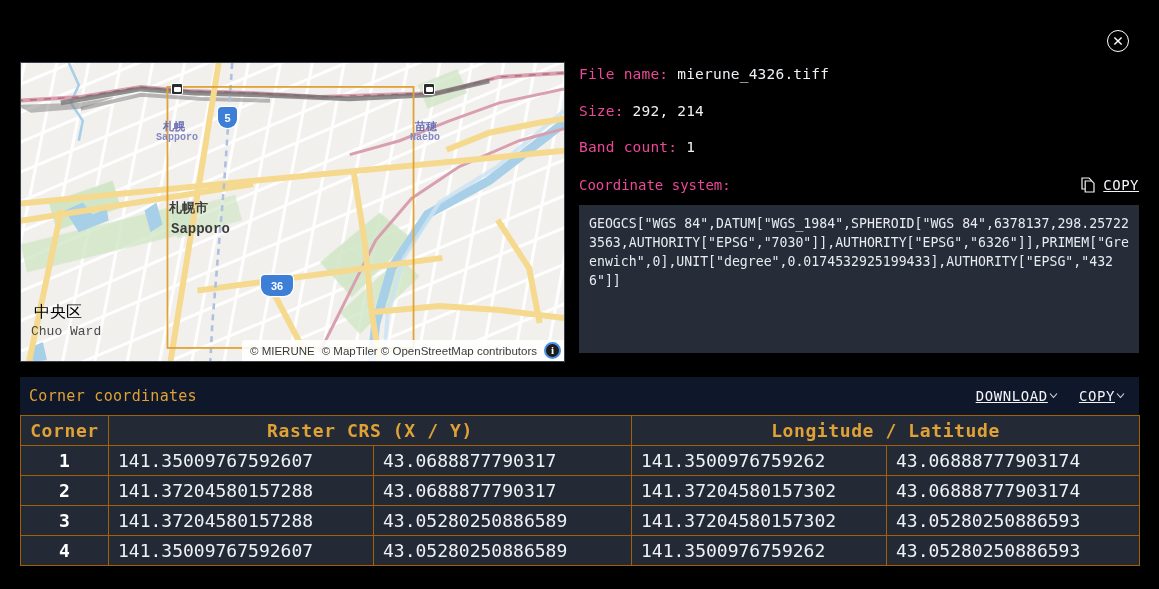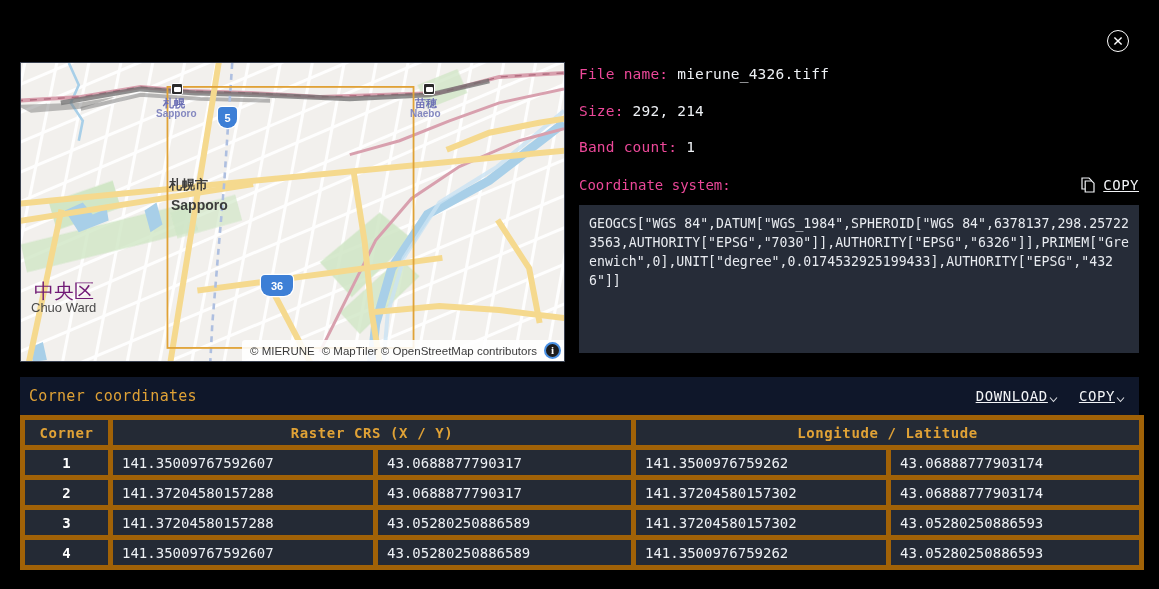--- a/index.html
+++ b/index.html
@@ -24,29 +24,30 @@
   #map-panel {
     position: absolute; left: 20px; top: 62px;
     width: 545px; height: 300px;
     border: 1px solid #3a4150;
     overflow: hidden;
     background: #e9e6e1;
   }
   #map-canvas { position: absolute; inset: 0; }
   .maplabel {
     position: absolute;
-    font-family: Liberation Sans, sans-serif;
+    font-family: Liberation Mono, monospace;
     text-align: right;
     pointer-events: none;
     line-height: 1.05;
     white-space: nowrap;
+    margin-top: 24px;
   }
   .city-jp { font-size: 13px; font-weight: 700; color: #3c3c3c; }
   .city-en { font-size: 14px; font-weight: 700; color: #3c3c3c; }
-  .ward-jp { font-size: 20px; font-weight: 400; color: #701a75; }
+  .ward-jp { font-size: 16px; font-weight: 400; color: #000000; }
   .ward-en { font-size: 13px; font-weight: 400; color: #4a4a4a; }
   .stn-jp  { font-size: 11px; font-weight: 700; color: #6b6fb5; }
   .stn-en  { font-size: 10px; font-weight: 700; color: #8488c0; }
 
   .shield {
     position: absolute;
     width: 19px; height: 21px;
     background: #3d7fd6;
     color: #ffffff;
     font-family: "Liberation Sans", sans-serif;
@@ -128,30 +129,30 @@
     width: 1119px;
     background: #0f172a;
   }
   #corner-head {
     display: flex; align-items: center; justify-content: space-between;
     height: 38px; padding: 0 2px 0 9px;
   }
   #corner-title { color: #e0a236; font-size: 15px; letter-spacing: 0.3px; }
   #corner-actions { display: flex; align-items: center; gap: 21px; padding-right: 12px; }
   .menu-btn {
-    display: flex; align-items: flex-end; gap: 1px;
+    display: flex; align-items: center; gap: 1px;
     color: #f2f4f7; font-size: 14px; cursor: pointer; user-select: none;
   }
   .menu-btn .lbl { text-decoration: underline; letter-spacing: 0.6px; }
   .menu-btn .chev { opacity: .9; transform: translateY(-1px); }
 
   table { border-collapse: collapse; width: 100%; table-layout: fixed; }
   th, td {
-    border: 5px solid #a16207;
-    font-size: 14px;
+    border: 1px solid #a16207;
+    font-size: 18px;
     height: 30px;
     padding: 0 9px;
     background: #242a35;
     white-space: nowrap;
     overflow: hidden;
   }
   th { color: #e0a236; text-align: center; font-weight: 700; letter-spacing: 0.6px; }
   td { color: #eef1f5; font-weight: 400; }
   td.corner-idx { color: #ffffff; text-align: center; font-weight: 700; }
   col.c0 { width: 88px; }

